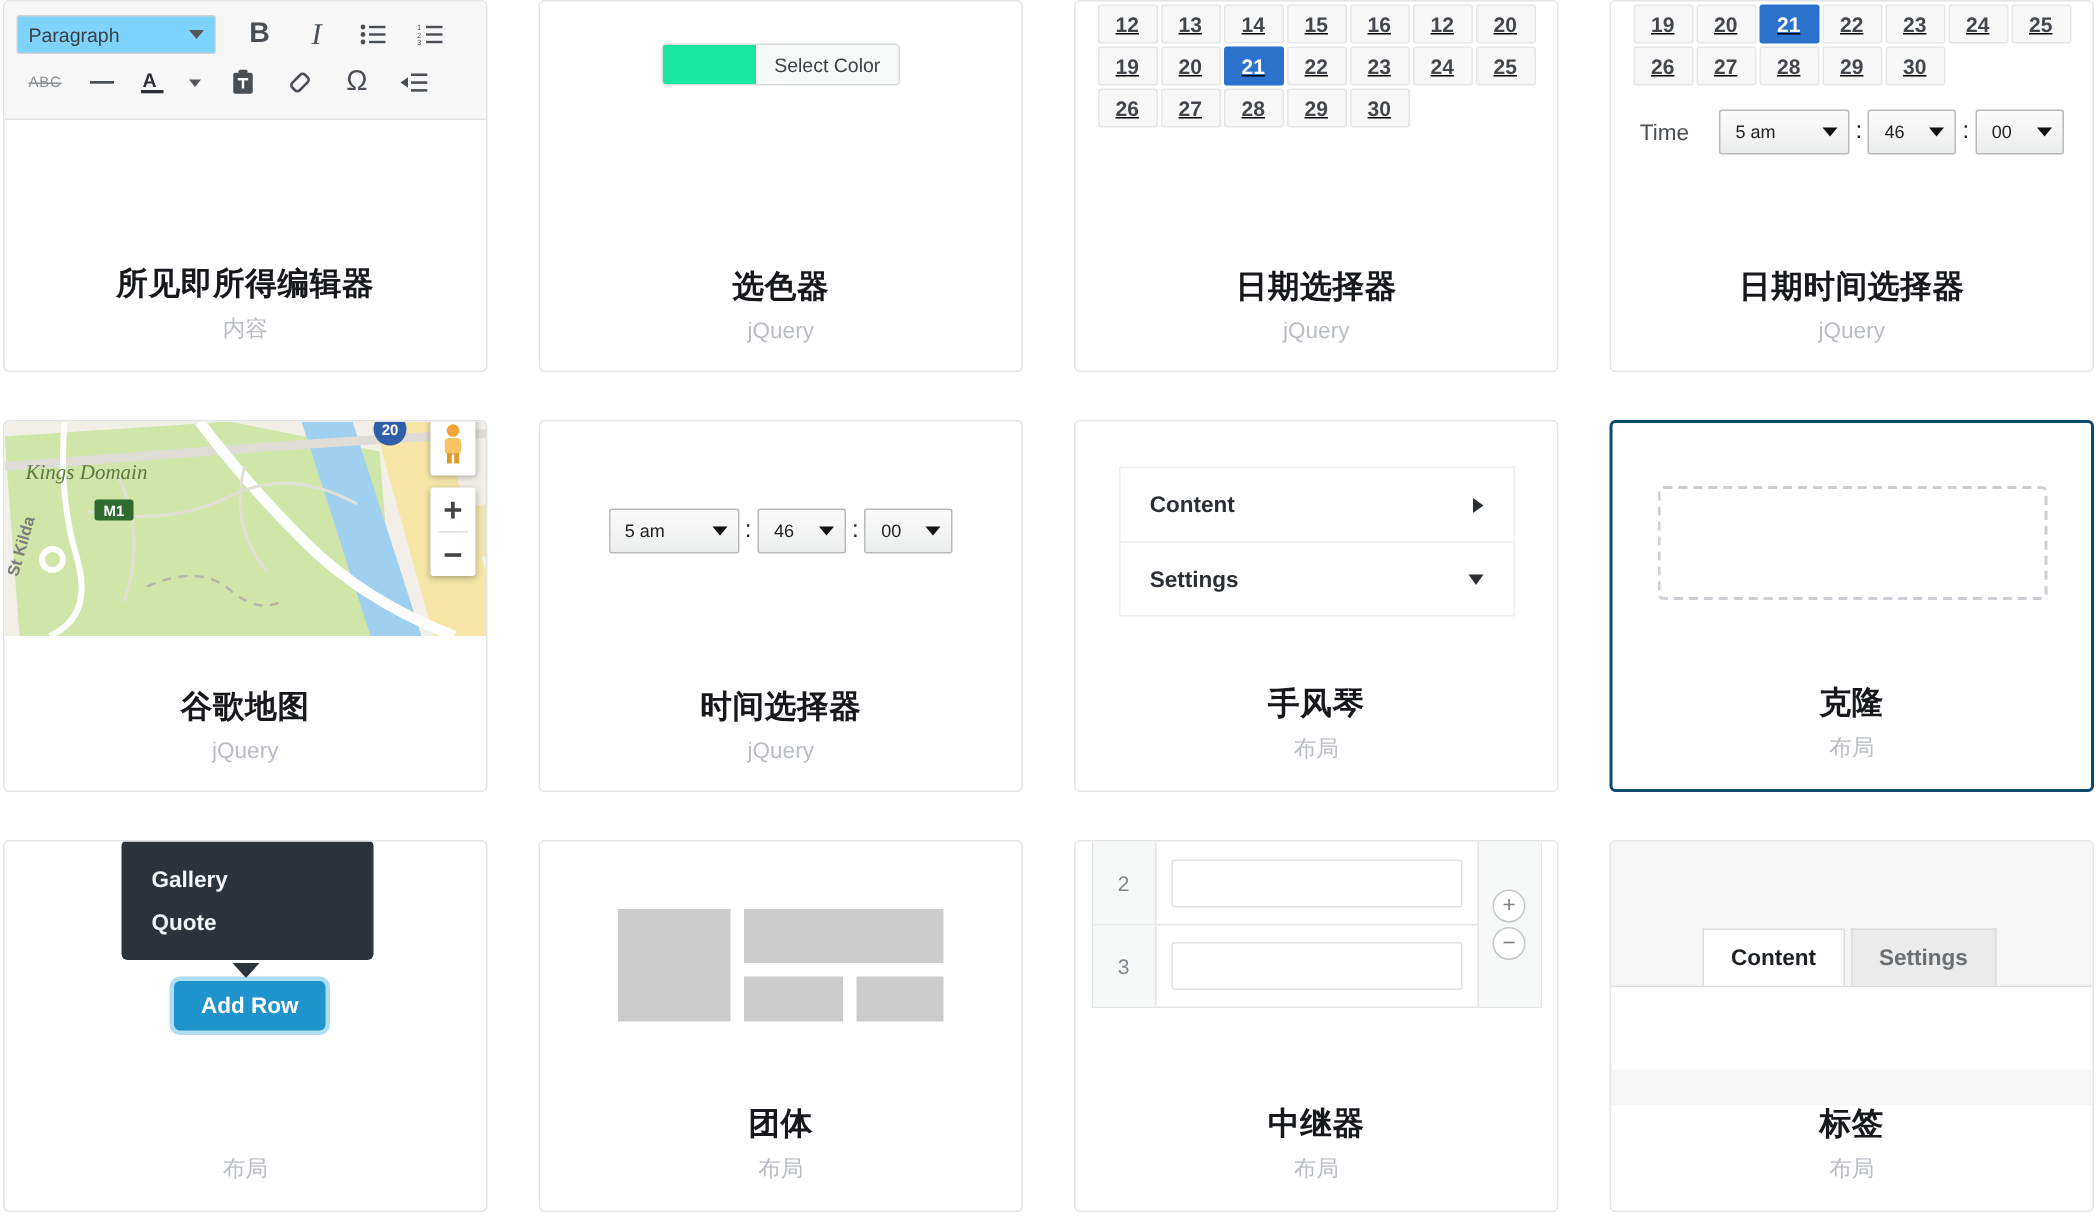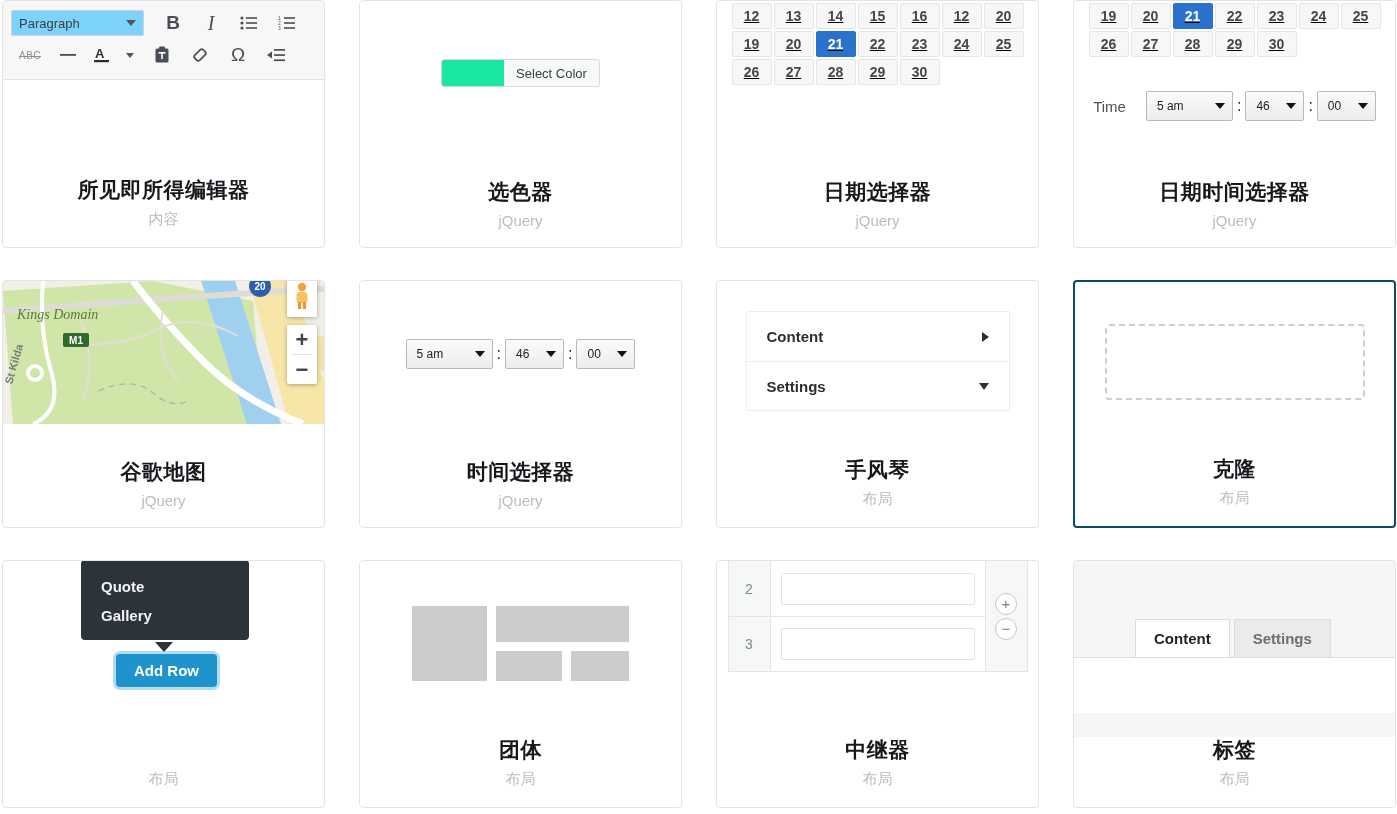--- a/index.html
+++ b/index.html
@@ -63,21 +63,21 @@
   .wys-btn {
     width: 38px; height: 30px; display: flex; align-items: center;
     justify-content: center; color: #4a4f55; font-size: 17px;
   }
   .caret { width: 0; height: 0; border-left: 5px solid transparent;
            border-right: 5px solid transparent; border-top: 6px solid #53565b; }
   .caret.sm { border-left-width: 4px; border-right-width: 4px; border-top-width: 5px; }
   .wys-body { flex: 1; background: #fff; }
 
   
-  .cp-wrap { height: 100%; display: flex; align-items: flex-start; justify-content: center; padding-top: 58px; }
+  .cp-wrap { height: 100%; display: flex; align-items: flex-start; justify-content: center; padding-top: 28px; }
   .cp { display: flex; height: 28px; border: 1px solid #d7dadd; border-radius: 3px; overflow: hidden; background:#f7f8f8; }
   .cp-swatch { width: 62px; }
   .cp-label { padding: 0 12px; display: flex; align-items: center; font-size: 13px; color: #3c4043; }
 
   
   .dp { padding: 0; }
   .dp table { border-collapse: separate; border-spacing: 2px; margin: 0 auto; text-decoration: underline; }
   .dp td {
     width: 40px; height: 26px; text-align: center; vertical-align: middle;
     background: #f7f7f7; border: 1px solid #e4e6e8; border-radius: 2px;
@@ -349,21 +349,21 @@
           <td>26</td>
           <td>27</td>
           <td>28</td>
           <td>29</td>
           <td>30</td>
           <td class="blank"></td>
           <td class="blank"></td>
         </tr>
       </tbody>
         </table>
-      <div class="tp" style="margin-top:32px">
+      <div class="tp" style="margin-top:14px">
         <span class="tp-label">Time</span>
         <span class="sel-box">
           <span class="val" style="min-width:46px">5 am</span>
           <span class="sel-arrow"></span>
         </span>
         <span class="sel-sep">:</span>
         <span class="sel-box">
           <span class="val">46</span>
           <span class="sel-arrow"></span>
         </span>
@@ -480,22 +480,22 @@
     </div>
     <div class="caption">
       <div class="card-title">克隆</div>
       <div class="card-sub">布局</div>
     </div>
   </div>
 
   <div class="card">
     <div class="preview fc">
       <div class="fc-tip">
+        <div class="fc-tip-item">Gallery</div>
         <div class="fc-tip-item">Quote</div>
-        <div class="fc-tip-item">Gallery</div>
       </div>
       <div class="fc-arrow"></div>
       <div class="fc-btn">Add Row</div>
     </div>
     <div class="caption">
       <div class="card-sub">布局</div>
     </div>
   </div>
 
   <div class="card">

